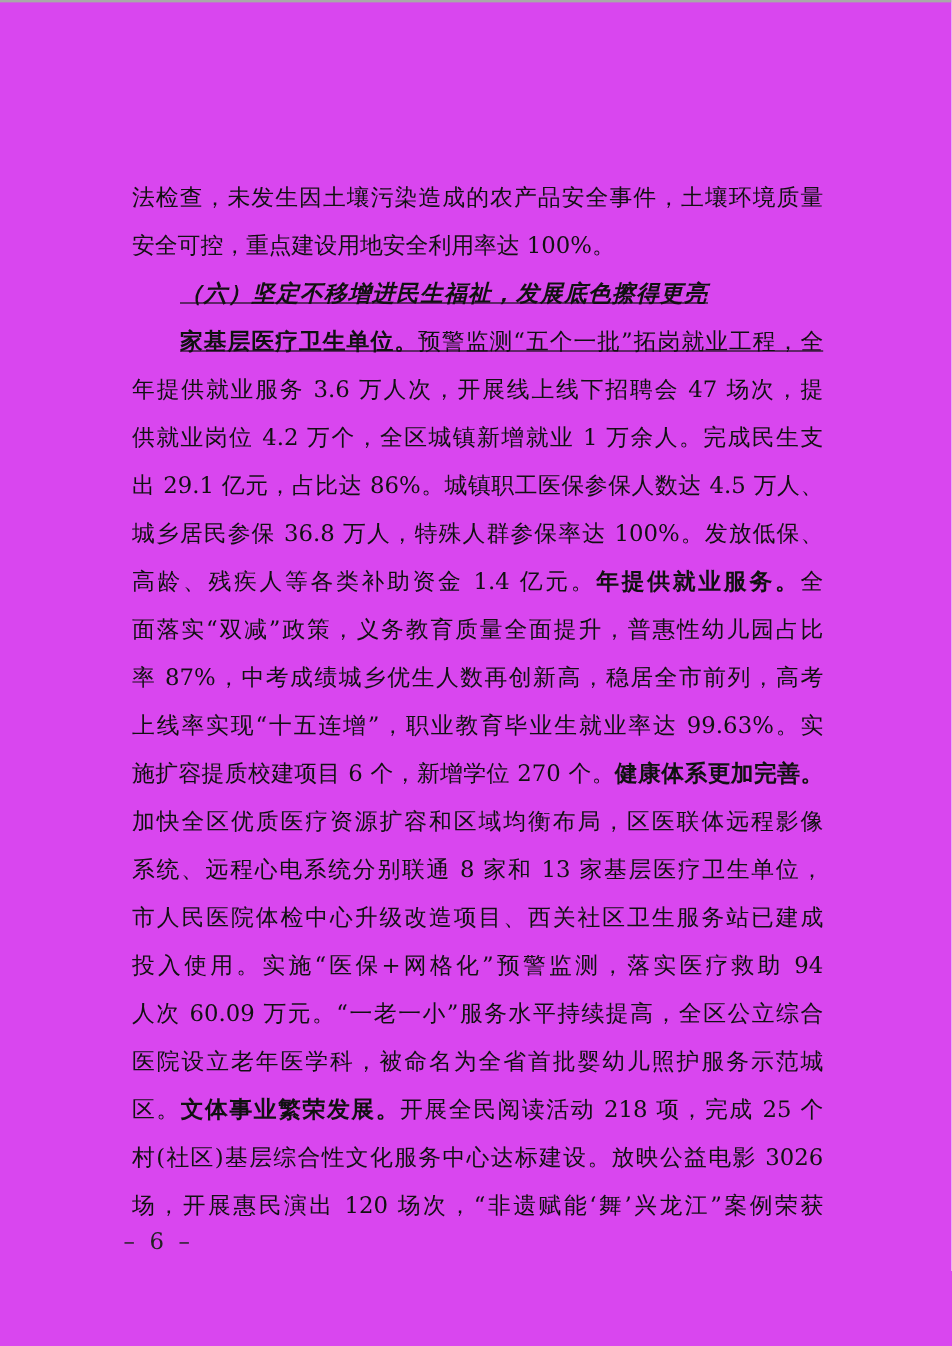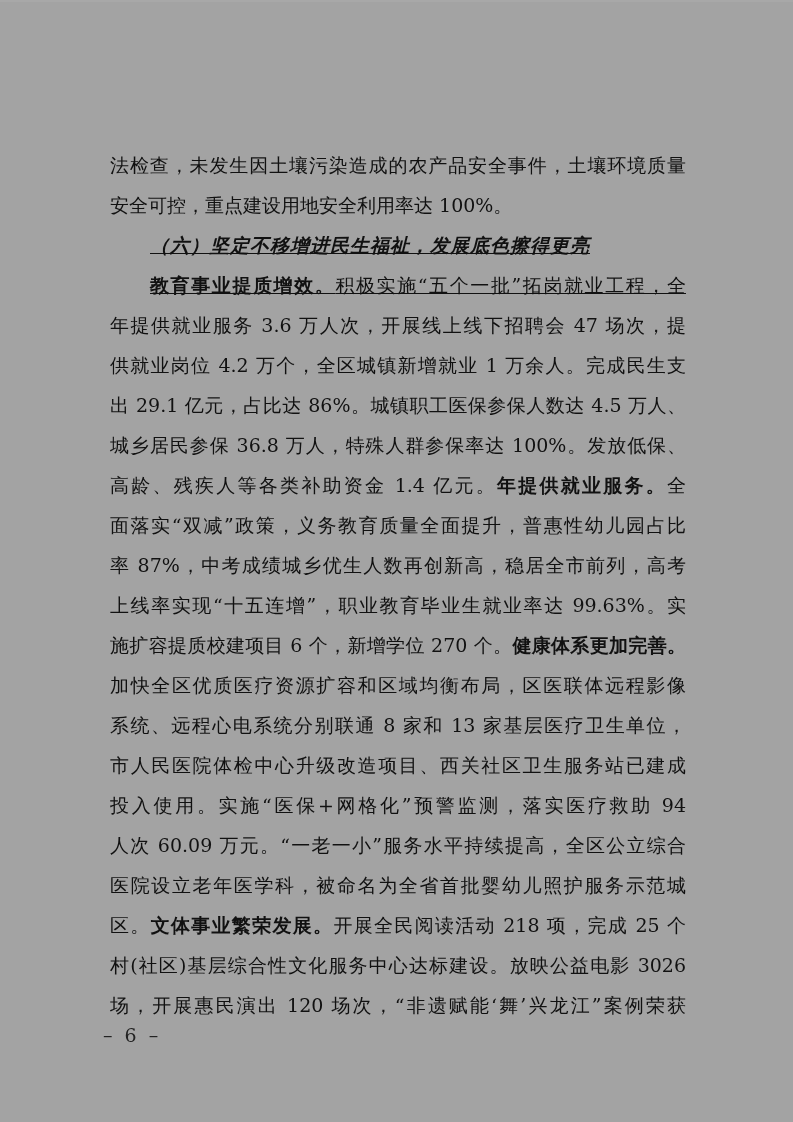--- a/index.html
+++ b/index.html
@@ -4,21 +4,21 @@
 <style>
   html, body {
     margin: 0;
     padding: 0;
     background: #ffffff;
   }
   .page {
     position: relative;
     width: 793px;
     height: 1122px;
-    background: #a3a3a3;
+    background: #d946ef;
     overflow: hidden;
     font-family: "DejaVu Serif", "Liberation Serif", serif;
     color: #111111;
   }
   .scan-edge {
     position: absolute;
     top: 0; left: 0;
     width: 100%;
     height: 2px;
     background: #a8a8a8;
@@ -68,21 +68,21 @@
 </style>
 </head>
 <body>
 
 <div class="page">
   <div class="scan-edge"></div>
   <div class="text-block">
       <div class="line body"><span>法检查，未发生因土壤污染造成的农产品安全事件，土壤环境质量</span></div>
       <div class="line body flush"><span>安全可控，重点建设用地安全利用率达 100%。</span></div>
       <div class="line heading indent flush"><span>（六）坚定不移增进民生福祉，发展底色擦得更亮</span></div>
-      <div class="line body indent"><span class="bold">教育事业提质增效。</span><span>积极实施“五个一批”拓岗就业工程，全</span></div>
+      <div class="line body indent"><span class="bold">家基层医疗卫生单位。</span><span>预警监测“五个一批”拓岗就业工程，全</span></div>
       <div class="line body"><span>年提供就业服务 3.6 万人次，开展线上线下招聘会 47 场次，提</span></div>
       <div class="line body"><span>供就业岗位 4.2 万个，全区城镇新增就业 1 万余人。完成民生支</span></div>
       <div class="line body"><span>出 29.1 亿元，占比达 86%。城镇职工医保参保人数达 4.5 万人、</span></div>
       <div class="line body"><span>城乡居民参保 36.8 万人，特殊人群参保率达 100%。发放低保、</span></div>
       <div class="line body"><span>高龄、残疾人等各类补助资金 1.4 亿元。</span><span class="bold">年提供就业服务。</span><span>全</span></div>
       <div class="line body"><span>面落实“双减”政策，义务教育质量全面提升，普惠性幼儿园占比</span></div>
       <div class="line body"><span>率 87%，中考成绩城乡优生人数再创新高，稳居全市前列，高考</span></div>
       <div class="line body"><span>上线率实现“十五连增”，职业教育毕业生就业率达 99.63%。实</span></div>
       <div class="line body"><span>施扩容提质校建项目 6 个，新增学位 270 个。</span><span class="bold">健康体系更加完善。</span></div>
       <div class="line body"><span>加快全区优质医疗资源扩容和区域均衡布局，区医联体远程影像</span></div>

